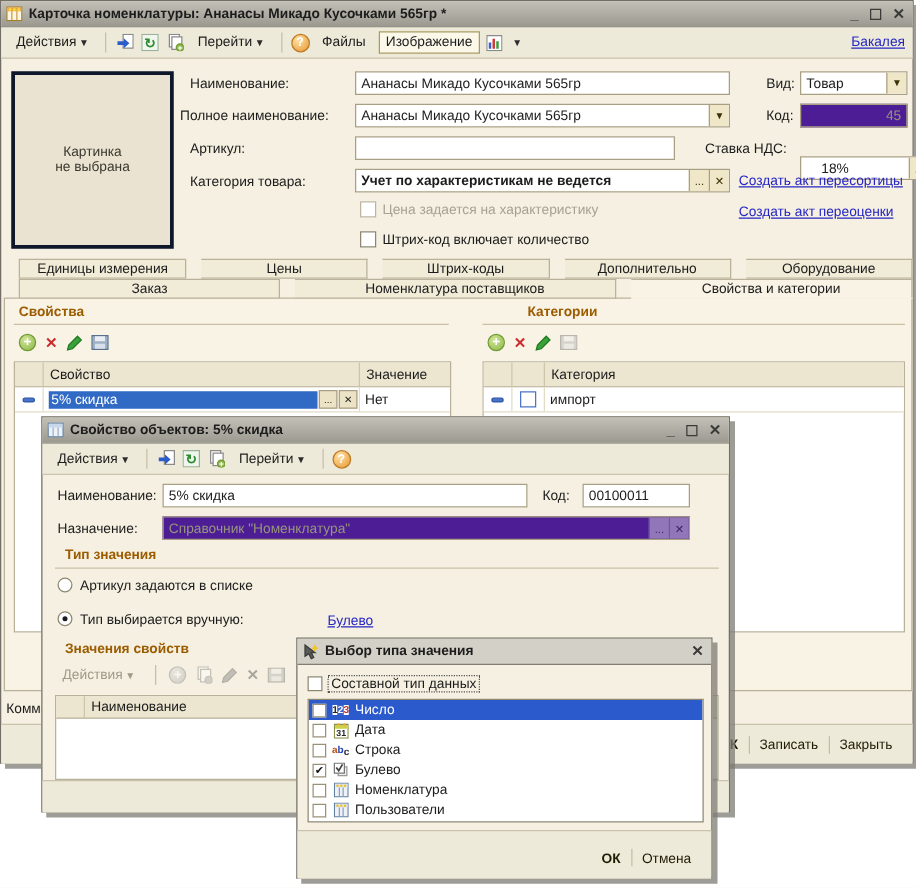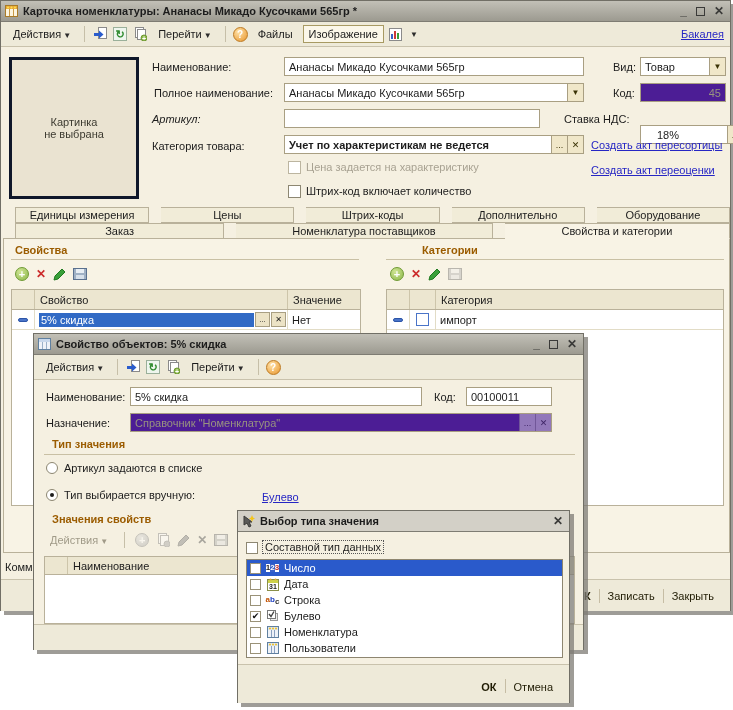--- a/index.html
+++ b/index.html
@@ -129,31 +129,31 @@
   <div class="lbl" style="left:151px;top:60px;">Наименование:</div>
   <div class="inp" style="left:283px;top:56px;width:300px;">
       <span class="val">Ананасы Микадо Кусочками 565гр</span>
     </div>
   <div class="lbl" style="left:612px;top:60px;">Вид:</div>
   <div class="inp" style="left:639px;top:56px;width:86px;padding:0 0 0 4px;">
       <span class="val">Товар</span>
       <span class="combo-btn">▼</span>
     </div>
 
-  <div class="lbl" style="left:153px;top:86px;">Полное наименование:</div>
+  <div class="lbl" style="left:143px;top:86px;">Полное наименование:</div>
   <div class="inp" style="left:283px;top:82px;width:300px;padding:0 0 0 4px;">
       <span class="val">Ананасы Микадо Кусочками 565гр</span>
       <span class="combo-btn">▼</span>
     </div>
   <div class="lbl" style="left:612px;top:86px;">Код:</div>
   <div class="inp dis" style="left:639px;top:82px;width:86px;justify-content:flex-end;">
       <span>45</span>
     </div>
 
-  <div class="lbl" style="left:151px;top:112px;font-style:italic;">Артикул:</div>
+  <div class="lbl" style="left:151px;top:112px;">Артикул:</div>
   <div class="inp" style="left:283px;top:108px;width:256px;">
       <span class="val"></span>
     </div>
   <div class="lbl" style="left:563px;top:112px;">Ставка НДС:</div>
   <div class="inp" style="left:639px;top:124px;width:104px;padding:0 0 0 16px;">
       <span class="val">18%</span>
       <span class="sq-btn">...</span>
     </div>
 
   <div class="lbl" style="left:151px;top:139px;">Категория товара:</div>

